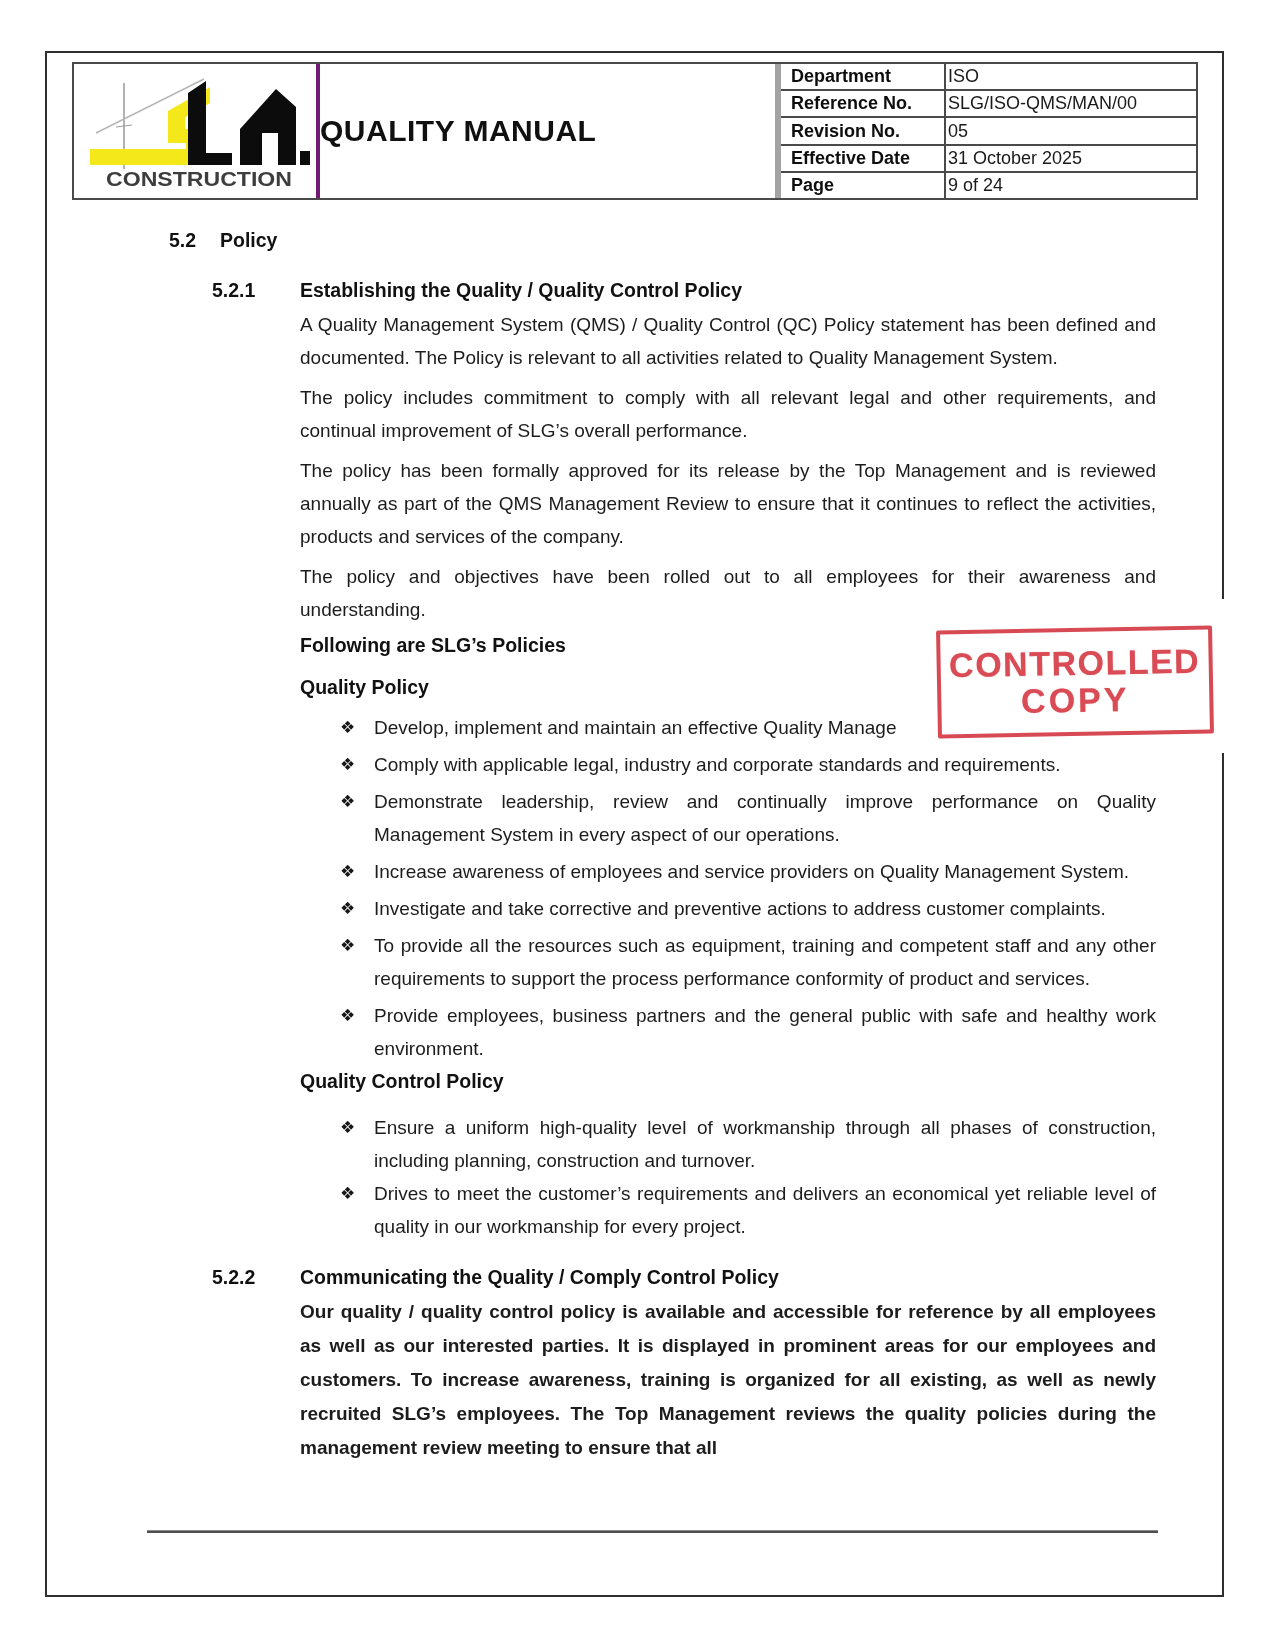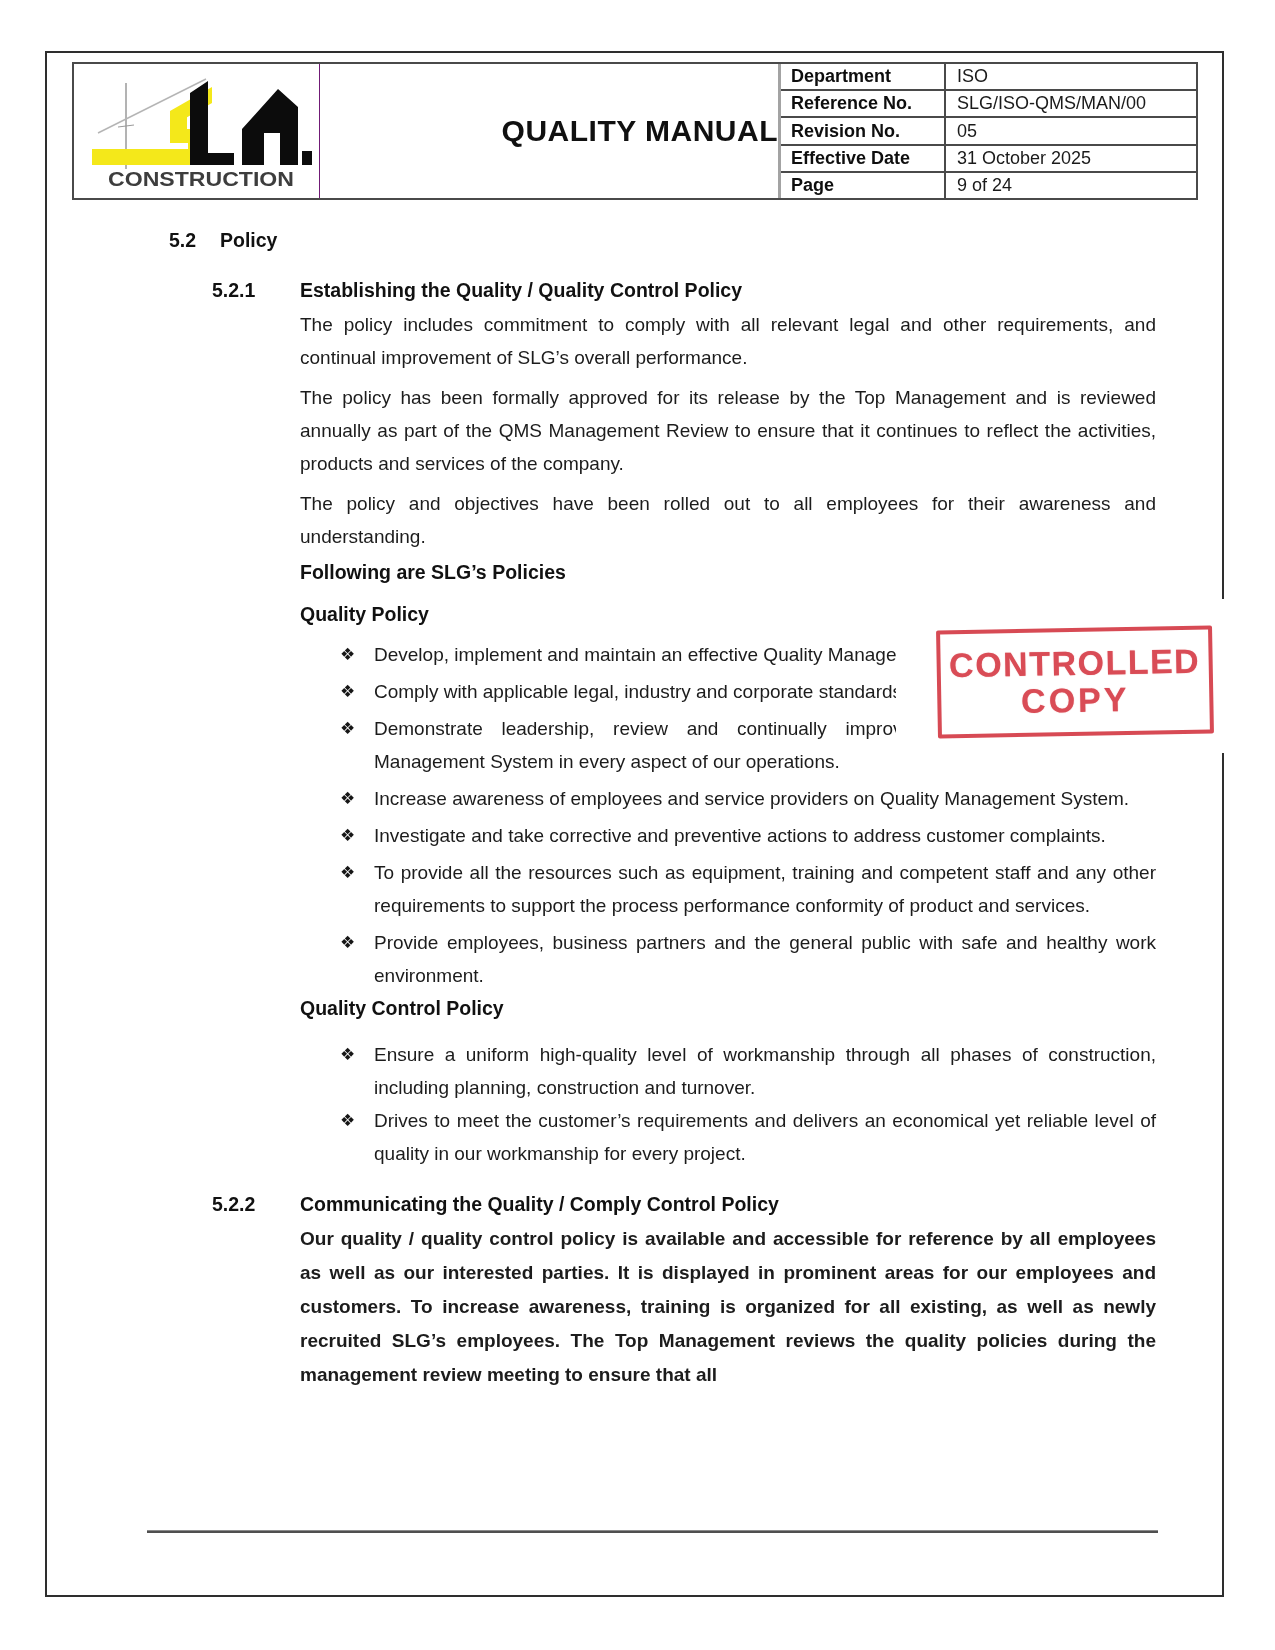--- a/index.html
+++ b/index.html
@@ -19,37 +19,37 @@
   }
 
   
   .header {
     position:absolute; left:72px; top:62px;
     width:1126px; height:138px;
     border:2px solid #4a4a4a;
     display:flex; background:#fff;
   }
   .logo-cell {
-    width:246px; border-right:1px solid #701a75;
+    width:246px; border-right:4px solid #701a75;
     display:flex; align-items:center; justify-content:center;
   }
   .title-cell {
-    flex:1; border-right:3px solid #a3a3a3;
-    display:flex; align-items:center; justify-content:flex-end;
+    flex:1; border-right:6px solid #a3a3a3;
+    display:flex; align-items:center; justify-content:flex-start;
   }
   .doc-title { font-size:30px; font-weight:bold; color:#101010; letter-spacing:.5px; }
   .meta { width:415px; display:flex; flex-direction:column;border-radius:6px; }
   .meta-row { flex:1; display:flex; border-bottom:2px solid #4a4a4a; }
   .meta-row:last-child { border-bottom:none; }
   .meta-label {
     width:165px; border-right:2px solid #4a4a4a;
     font-weight:bold; font-size:18px;
     display:flex; align-items:center; padding-left:10px; color:#0e0e0e;
   }
-  .meta-value { flex:1; font-size:18px; display:flex; align-items:center; padding-left:11px; color:#1a1a1a; }
+  .meta-value { flex:1; font-size:18px; display:flex; align-items:center; padding-left:2px; color:#1a1a1a; }
 
   
   .content { position:absolute; left:0; top:228px; width:1275px; font-size:19.5px; }
   .sec-row { display:flex; font-weight:bold; color:#111; line-height:24px; }
   .sec-1 { margin-bottom:26px;padding-left:15px; }
   .sec-1 .sec-num { margin-left:154px; width:51px; }
   .sec-2 { margin-bottom:6px; }
   .sec-2 .sec-num { margin-left:212px; width:88px; }
   .sec-2 .sec-title { width:856px; }
 
@@ -169,20 +169,21 @@
   <div class="sec-row sec-1">
     <span class="sec-num">5.2</span>
     <span class="sec-title">Policy</span>
   </div>
 
   <div class="sec-row sec-2">
     <span class="sec-num">5.2.1</span>
     <span class="sec-title">Establishing the Quality / Quality Control Policy</span>
   </div>
 
+  <p class="bodytext">A Quality Management System (QMS) / Quality Control (QC) Policy statement has been defined and documented. The Policy is relevant to all activities related to Quality Management System.</p>
   <p class="bodytext">The policy includes commitment to comply with all relevant legal and other requirements, and continual improvement of SLG’s overall performance.</p>
   <p class="bodytext">The policy has been formally approved for its release by the Top Management and is reviewed annually as part of the QMS Management Review to ensure that it continues to reflect the activities, products and services of the company.</p>
   <p class="bodytext">The policy and objectives have been rolled out to all employees for their awareness and understanding.</p>
 
   <div class="subhead following">Following are SLG’s Policies</div>
 
   <div class="subhead qp">Quality Policy</div>
 
   <ul class="policy-list qp-list">
     <li>

